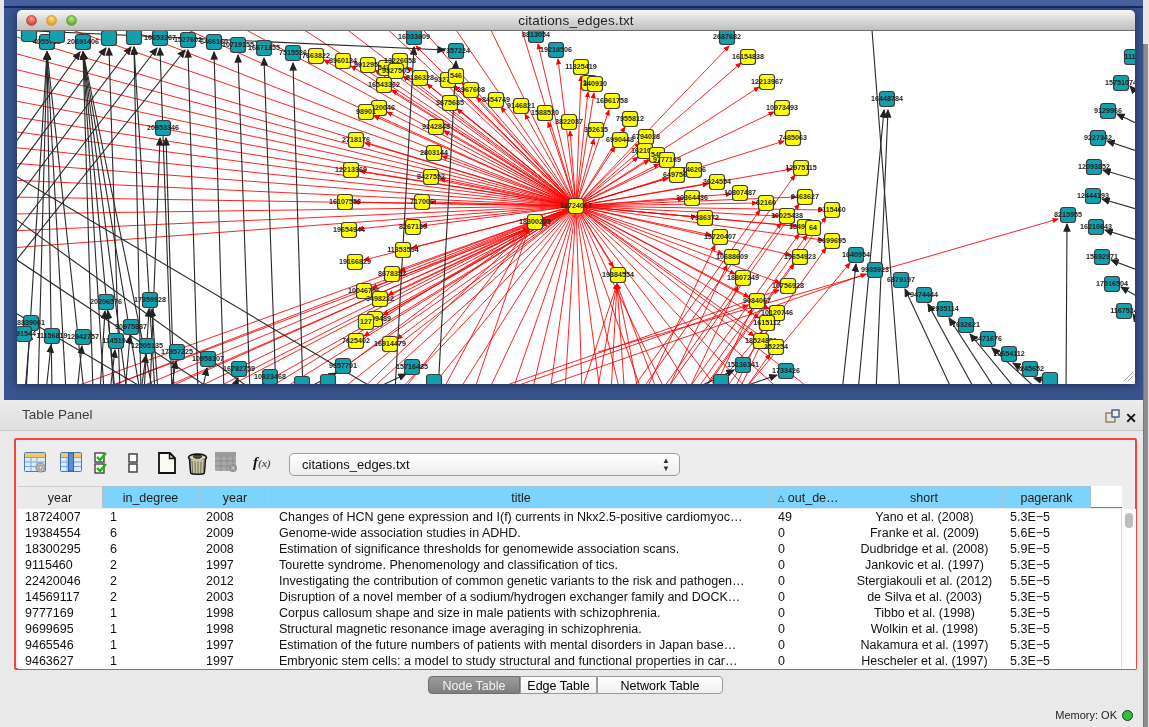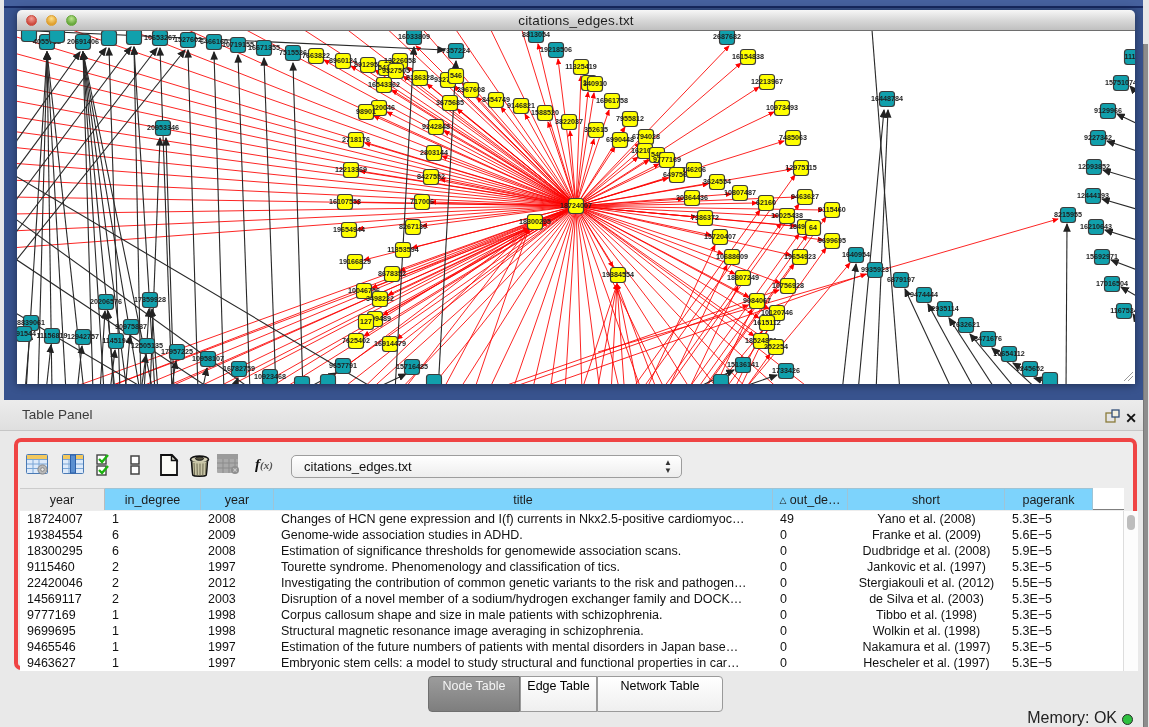--- a/index.html
+++ b/index.html
@@ -7,43 +7,43 @@
 #desk .topband{position:absolute;left:0;top:0;width:100%;height:8px;background:#46619e;border-bottom:2px solid #172962}
 #win{position:absolute;left:17px;top:10px;width:1118px;height:374px;border-radius:5px 5px 0 0;box-shadow:0 1px 8px rgba(0,0,0,.45)}
 #tbar{position:absolute;left:0;top:0;width:100%;height:21px;border-radius:5px 5px 0 0;background:linear-gradient(#f7f7f7,#d6d6d6 55%,#c0c0c0);border-bottom:1px solid #6e6e6e}
 #tbar .ttl{text-align:center;font-size:13.5px;color:#1e1e1e;line-height:21px;letter-spacing:.2px}
 .tl{position:absolute;top:5px;width:11px;height:11px;border-radius:50%;border:1px solid}
 #canvas{position:absolute;left:0;top:21px;width:1118px;height:353px;background:#fff;overflow:hidden}
 #panelbar{position:absolute;left:0;top:400px;width:1149px;height:31px;background:linear-gradient(#ececec,#dfdfdf);border-bottom:1px solid #c6c6c6}
 #panelbar .t{position:absolute;left:22px;top:7px;font-size:13.5px;color:#3c3c3c}
 #panelbar .ics{position:absolute;right:12px;top:9px}
 #pbody{position:absolute;left:0;top:431px;width:1149px;height:296px;background:#e9e9e9}
-#panel{position:absolute;left:14px;top:438px;width:1123px;height:232px;background:#ededed;border:4px solid #ef4444;border-radius:7px}
+#panel{position:absolute;left:14px;top:438px;width:1123px;height:232px;background:#ededed;border:2px solid #ef4444;border-radius:2px}
 #tools{position:absolute;left:0;top:10px;height:26px;width:100%}
 .ti{position:absolute;top:1px}
 #combo{position:absolute;left:273px;top:13px;width:391px;height:23px;background:linear-gradient(#ffffff,#ededed);border:1px solid #9d9d9d;border-radius:5px;font-size:13px;color:#111;line-height:21px;padding-left:12px}
 #combo .ud{position:absolute;right:9px;top:3px;font-size:8px;color:#333;line-height:8px;text-align:center}
 #thead{position:absolute;left:2px;top:46px;height:22px;width:1104px;background:#fff}
 .th{position:absolute;top:0;height:22px;background:#7dd3fc;border-right:1px solid #9ec4d6;border-top:1px solid #9ec4d6;text-align:center;font-size:12.5px;color:#1c1c1c;line-height:22px}
 .th.g{background:#eaeaea;border-right:1px solid #bbb;border-top:1px solid #ccc}
 #thead{border-bottom:1px solid #7f7f7f}
 .c0{left:0px;width:85px}.c1{left:85px;width:96px}.c2{left:181px;width:73px}
 .c3{left:254px;width:499px}.c4{left:753px;width:75px}.c5{left:828px;width:157px}
 .c6{left:985px;width:88px}
 .tri{font-size:9px;position:relative;top:-1px}
 #tbody{position:absolute;left:2px;top:69px;width:1104px;height:160px;background:#fff;font-size:12.5px;color:#111}
 .tr{position:relative;height:16px;line-height:16px;white-space:nowrap}
 .td{position:absolute;top:0;height:16px;overflow:hidden;padding-left:7px}
 .td.c5{text-align:center;padding-left:0;overflow:visible}
 #vscroll{position:absolute;left:1105px;top:69px;width:15px;height:160px;background:#fcfcfc;border-left:1px solid #ddd}
 #vthumb{position:absolute;left:3px;top:4px;width:8px;height:15px;background:#bdbdbd;border-radius:4px}
 #tabs{position:absolute;left:428px;top:676px;height:19px}
-.seg{position:absolute;top:0;height:36px;font-size:12.5px;line-height:18px;text-align:center;border:1px solid #9a9a9a;background:linear-gradient(#fff,#efefef)}
+.seg{position:absolute;top:0;height:18px;font-size:12.5px;line-height:18px;text-align:center;border:1px solid #9a9a9a;background:linear-gradient(#fff,#efefef)}
 .seg.sel{background:linear-gradient(#9c9c9c,#7e7e7e);color:#f5f5f5;border-color:#6f6f6f}
-#mem{position:absolute;right:16px;top:709px;font-size:16px;color:#222}
+#mem{position:absolute;right:16px;top:709px;font-size:11px;color:#222}
 #mem .dot{display:inline-block;width:11px;height:11px;border-radius:50%;background:#2fc040;border:1px solid #2a2a2a;vertical-align:-2px;margin-left:5px}
 #rstrip{position:absolute;right:0;top:0;width:6px;height:727px;background:#e8e8e8}
 #rstrip .th2{position:absolute;left:0;top:44px;width:5px;height:683px;background:#8d8d8d;border-left:1px solid #777}
 </style></head>
 <body>
 <div id="desk">
     <div class="topband"></div>
   </div>
 <div id="win">
   <div id="tbar">

